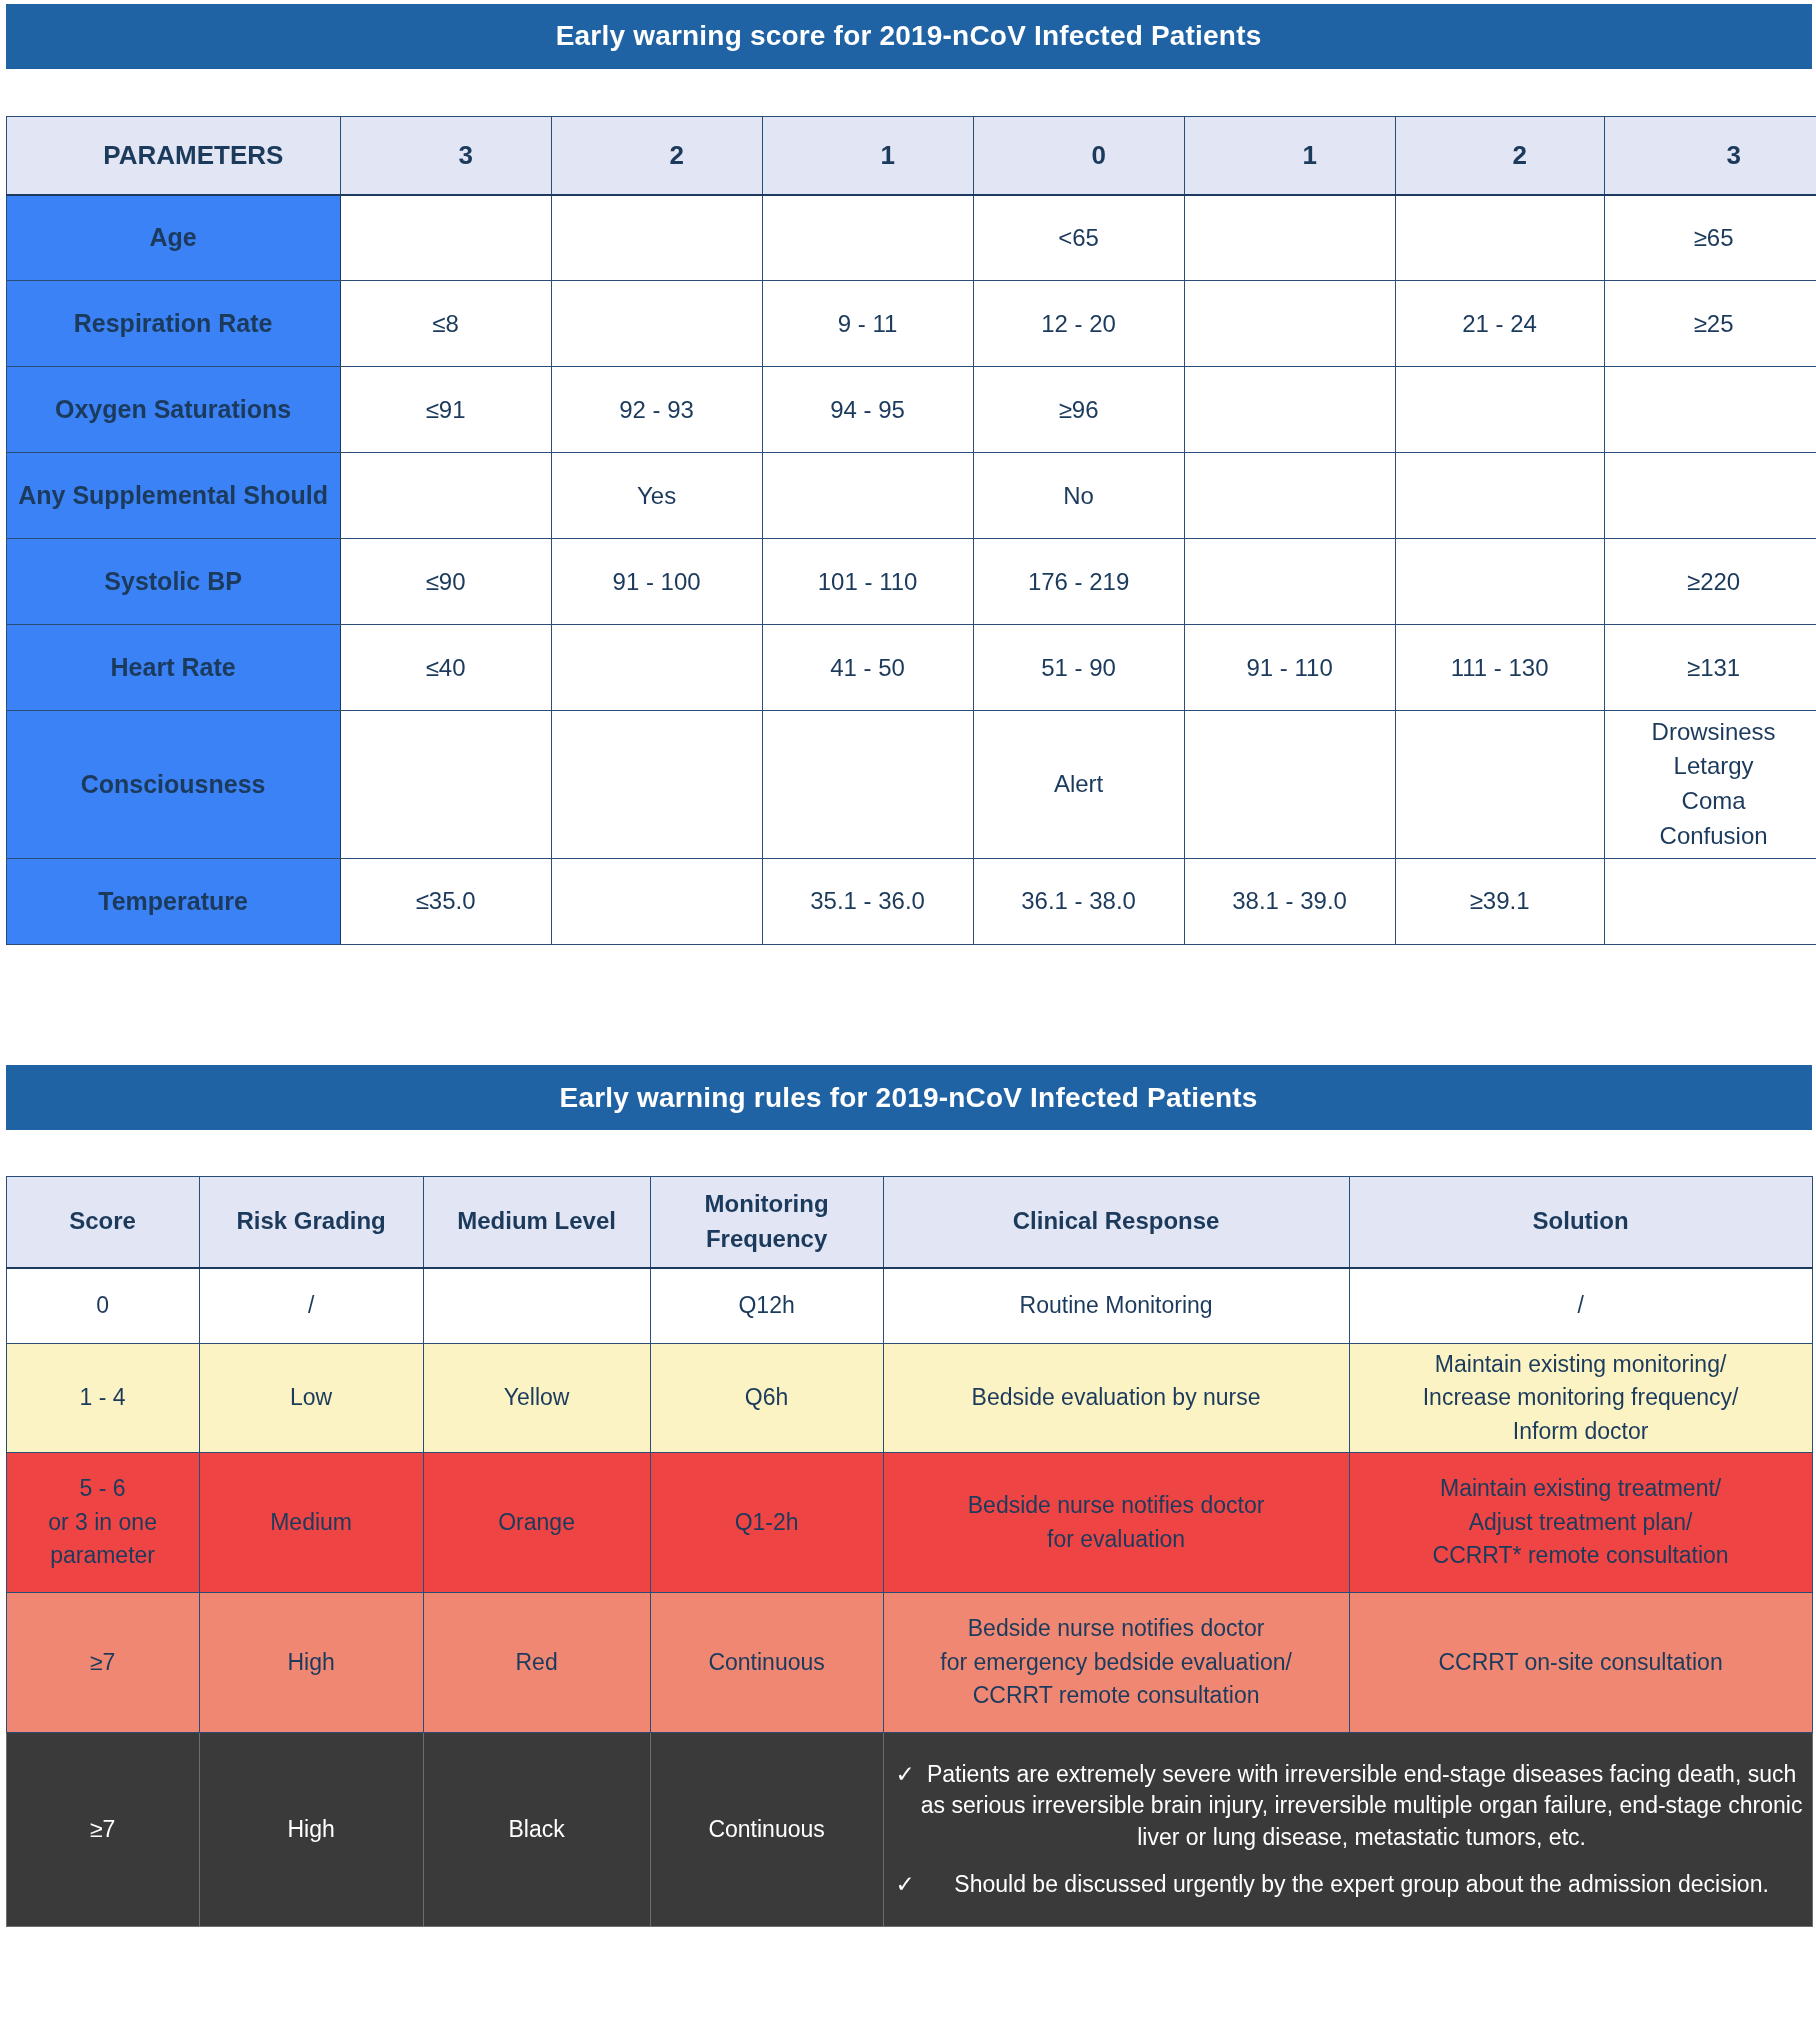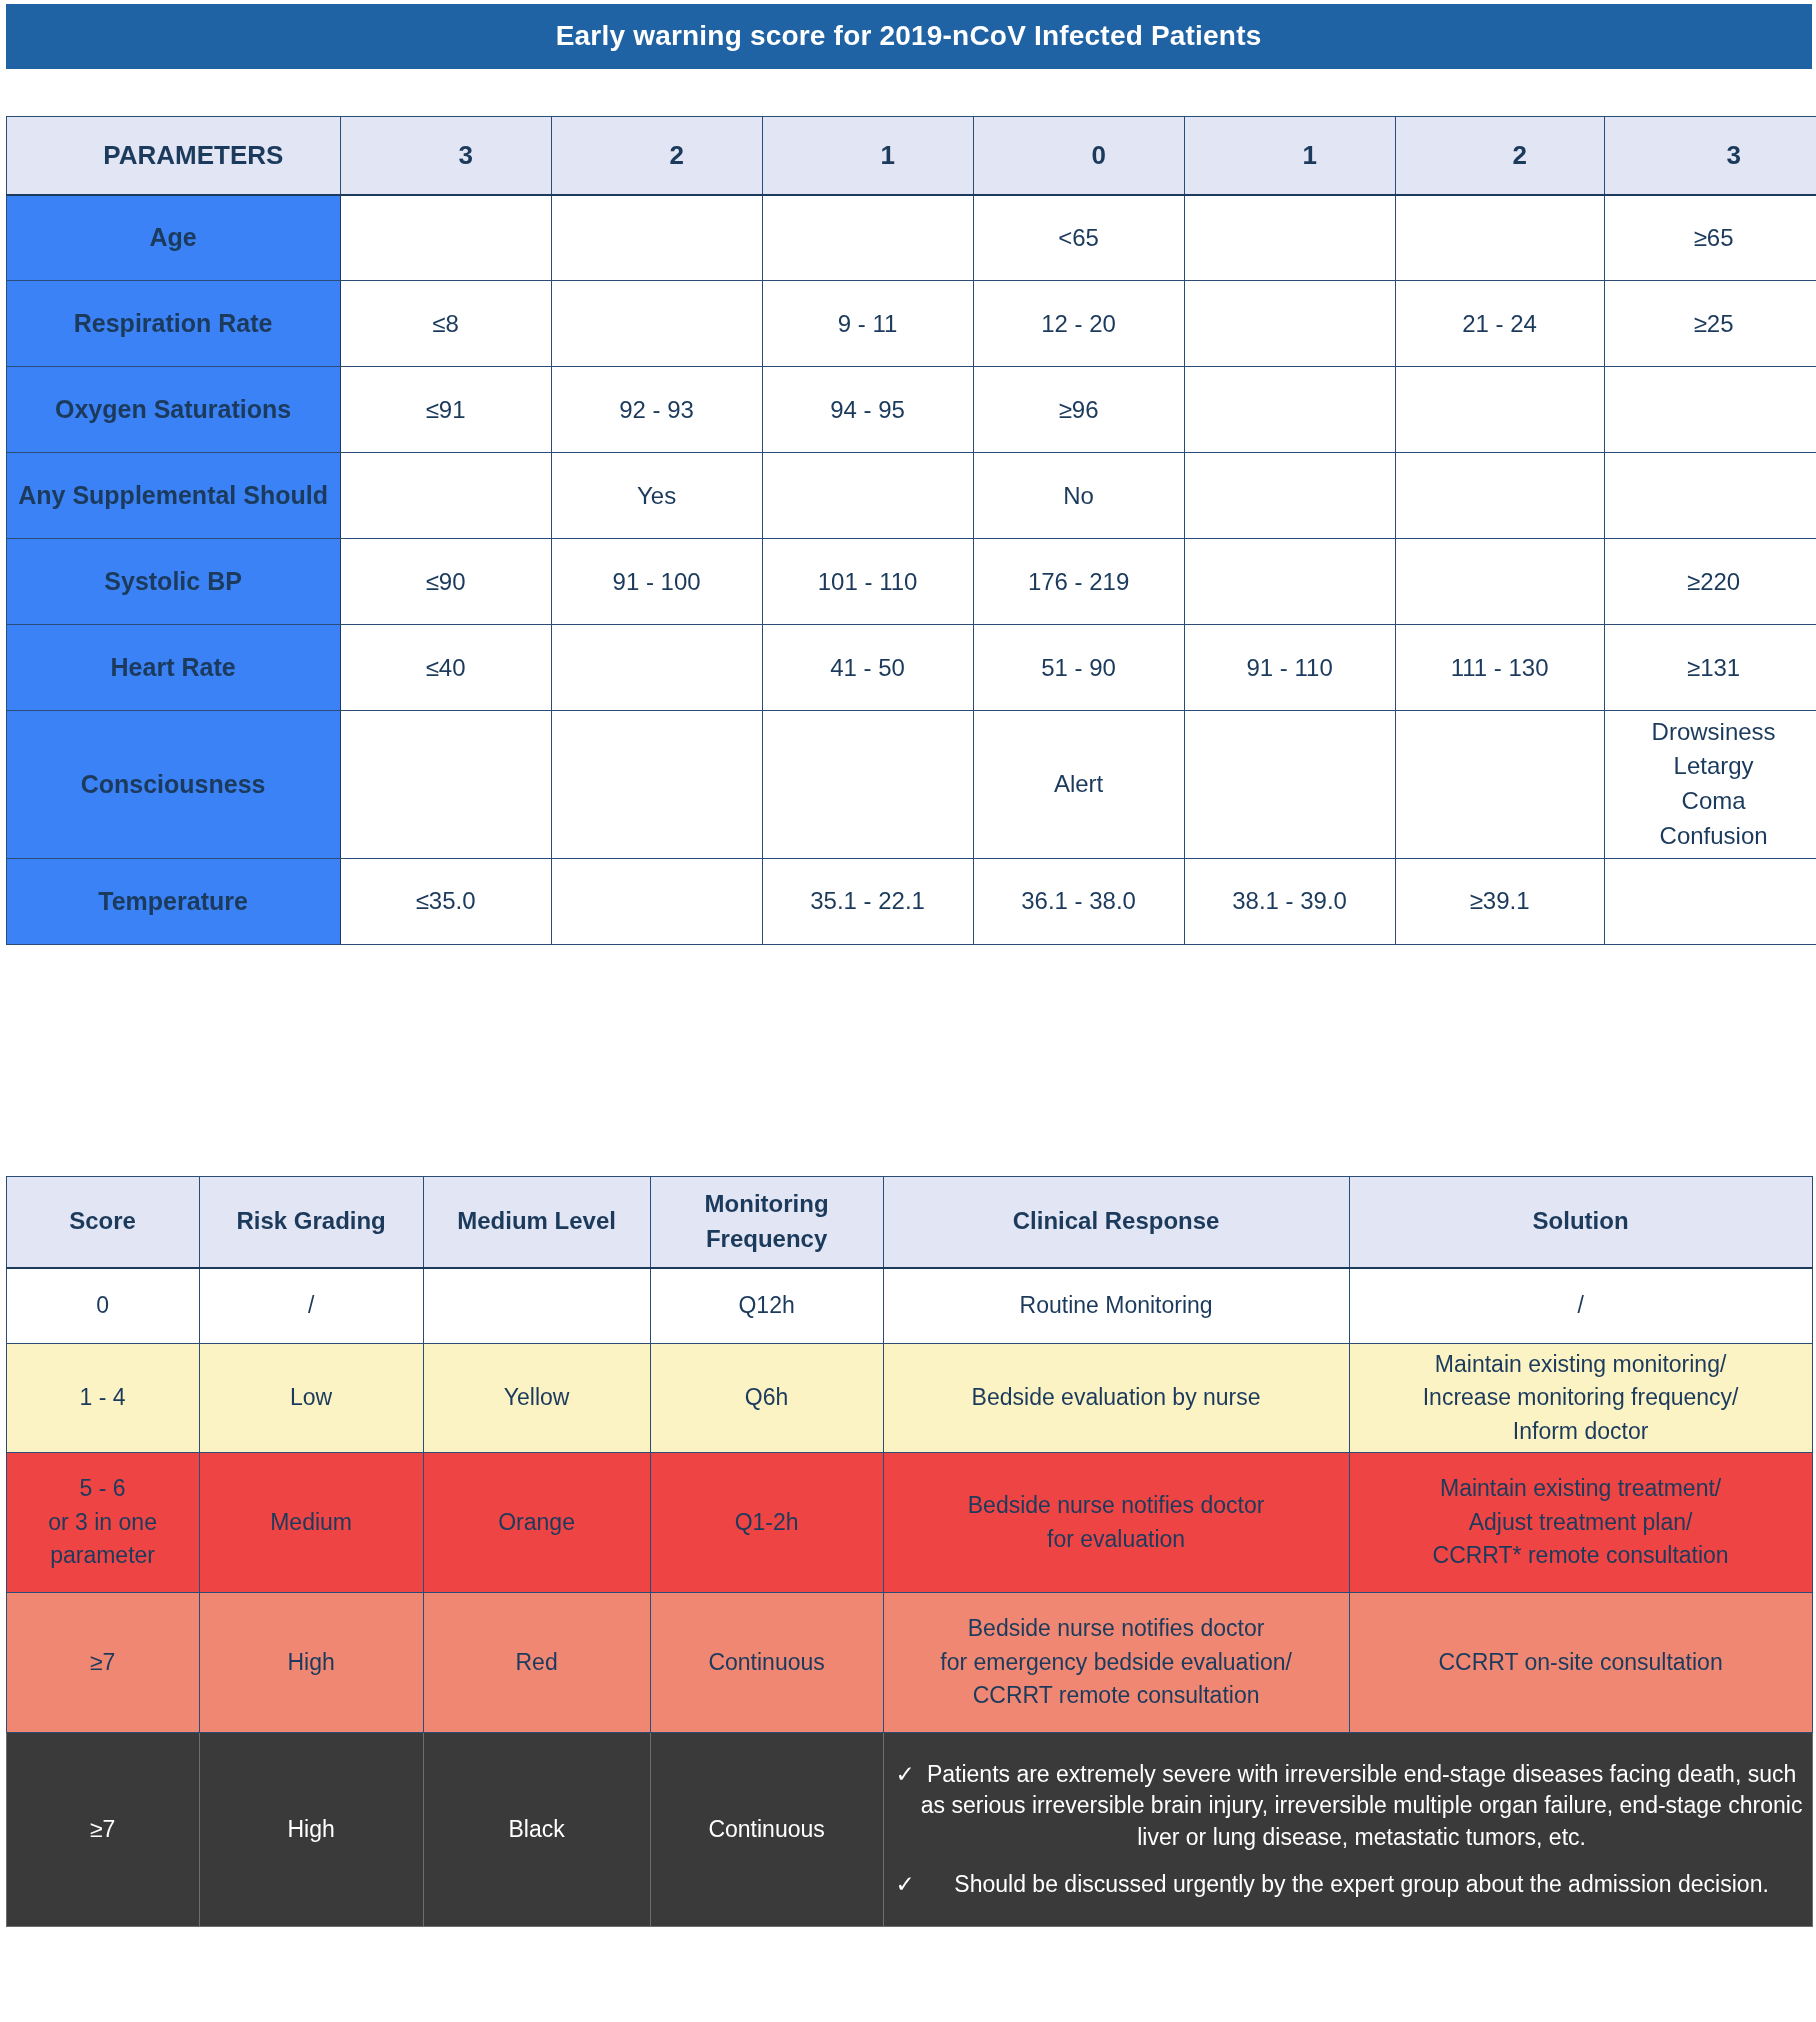--- a/index.html
+++ b/index.html
@@ -250,29 +250,32 @@
           <td></td>
           <td>Alert</td>
           <td></td>
           <td></td>
           <td class="multiline">Drowsiness<br>Letargy<br>Coma<br>Confusion</td>
         </tr>
         <tr>
           <td class="rowlabel">Temperature</td>
           <td>≤35.0</td>
           <td></td>
-          <td>35.1 - 22.1</td>
+          <td>35.1 - 36.0</td>
           <td>36.1 - 38.0</td>
           <td>38.1 - 39.0</td>
           <td>≥39.1</td>
           <td></td>
         </tr>
       </tbody>
   </table>
 
+  <div class="banner" id="banner-rules">
+    <span>Early warning rules for 2019-nCoV Infected Patients</span>
+  </div>
 
   <table class="tbl" id="table-rules">
     <colgroup>
       <col class="t2c0">
         <col class="t2c1">
         <col class="t2c2">
       <col class="t2c3">
         <col class="t2c4">
         <col class="t2c5">
     </colgroup>

